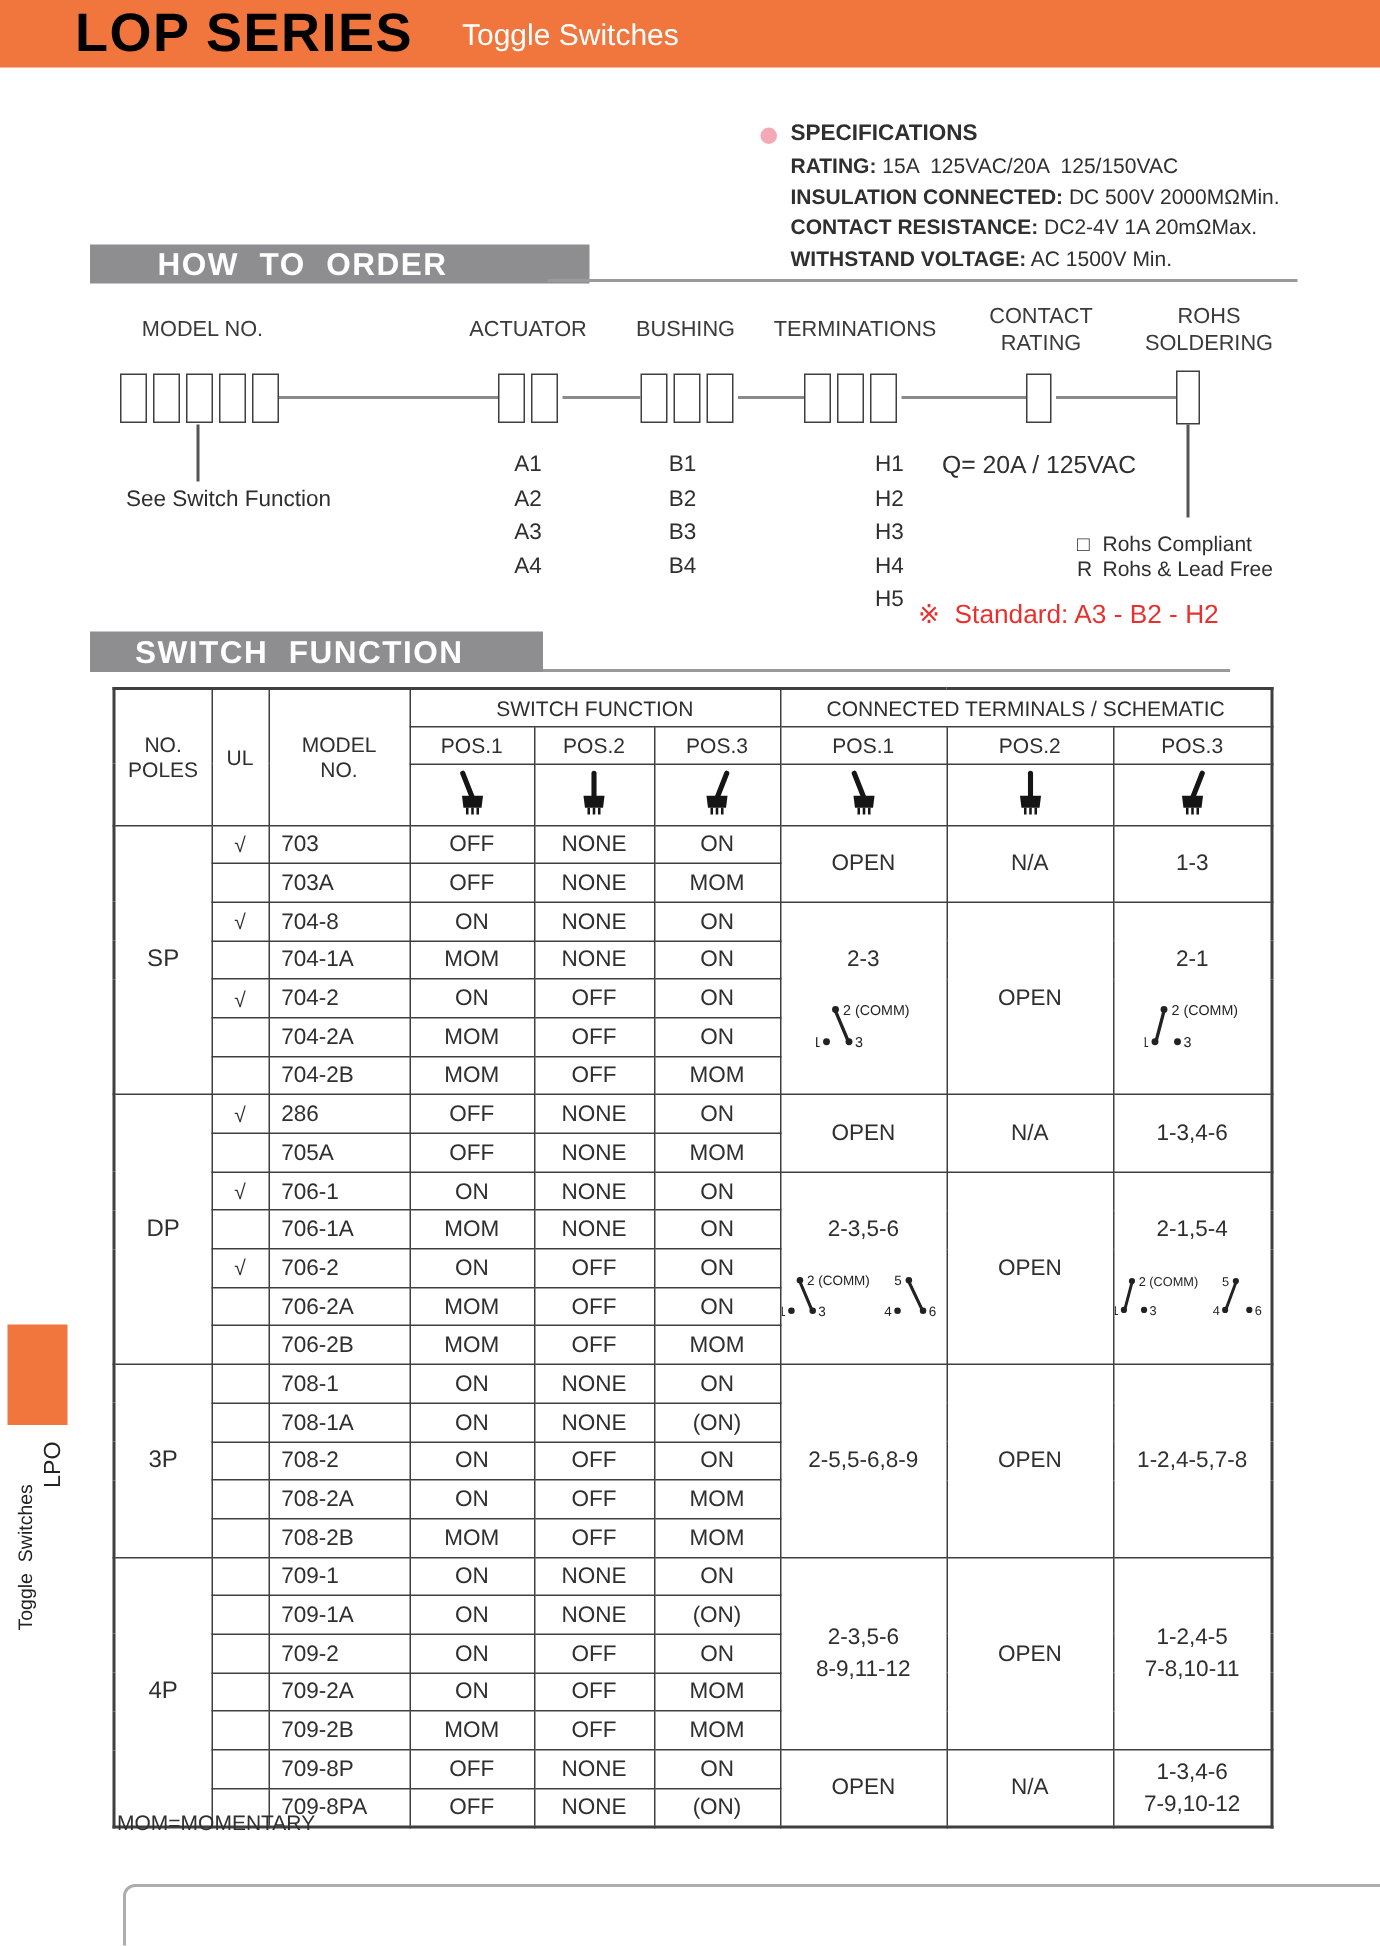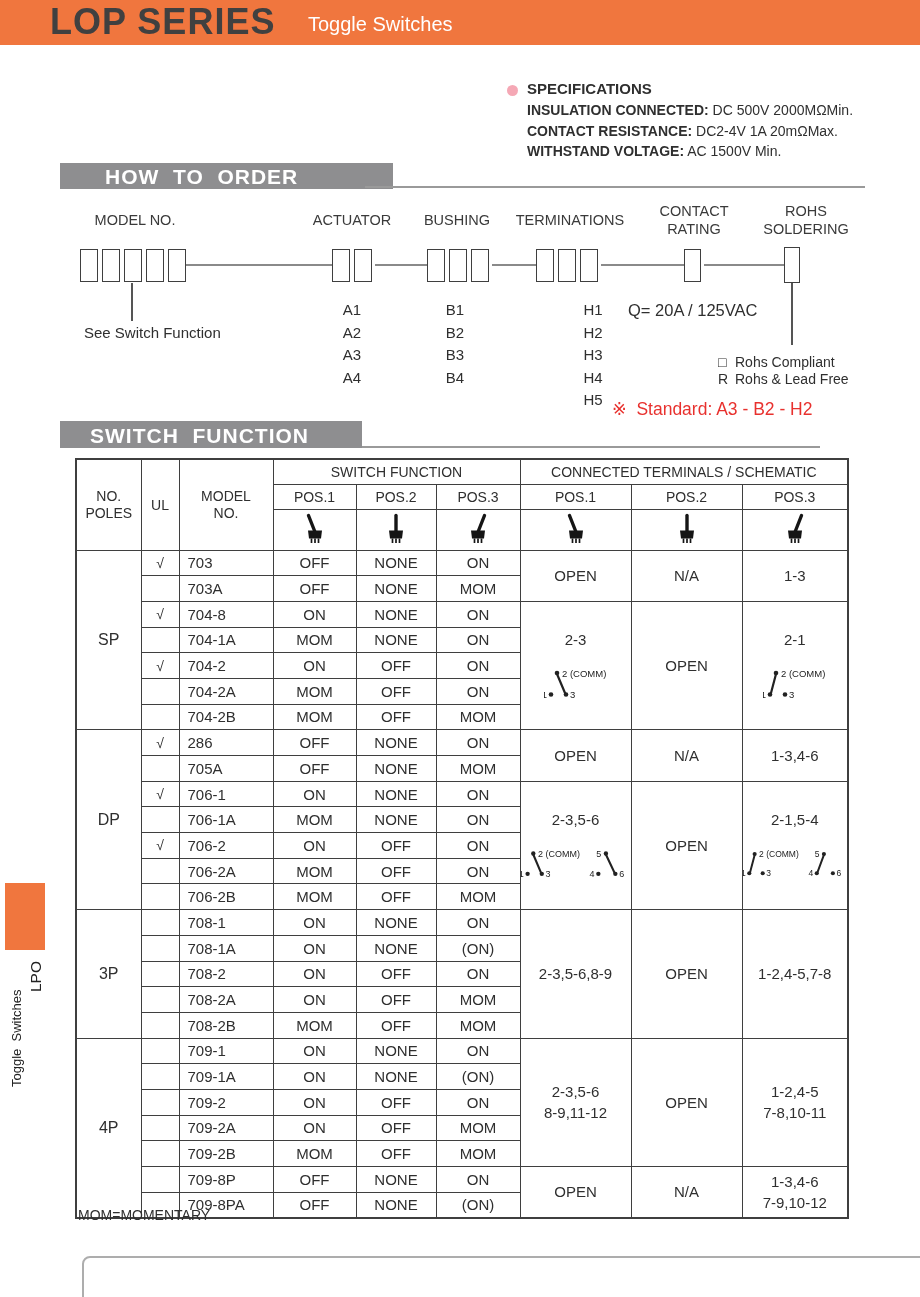--- a/index.html
+++ b/index.html
@@ -5,21 +5,21 @@
   * { margin:0; padding:0; box-sizing:border-box; }
   html,body { width:920px; height:1297px; }
   body {
     position:relative; overflow:hidden; background:#fff;
     font-family:"Liberation Sans","DejaVu Sans",sans-serif;
     color:var(--text,#2f2f2f);
   }
 
   
   .topbar { position:absolute; left:0; top:0; width:920px; height:45px; background:var(--accent,#F0763E); }
-  .series-title { position:absolute; left:50px; top:1px; font-size:36px; font-weight:bold; letter-spacing:1px; color:#404040; white-space:pre; }
+  .series-title { position:absolute; left:50px; top:1px; font-size:36px; font-weight:bold; letter-spacing:1px; color:#000000; white-space:pre; }
   .series-subtitle { position:absolute; left:308px; top:13px; font-size:20px; color:#fff; white-space:pre; }
 
   
   .spec-dot { position:absolute; left:507px; top:85px; width:11px; height:11px; border-radius:50%; background:var(--pink,#F5A8B5); }
   .spec-title { position:absolute; left:527px; top:80px; font-size:15px; font-weight:bold; }
   #spec-lines { position:absolute; left:527px; top:100px; font-size:14px; line-height:20.5px; white-space:pre; }
   .spec-line b { font-weight:bold; }
 
   
   .graybar { position:absolute; background:var(--bar-gray,#8E8E90); color:#fff; font-weight:bold; font-size:21px; white-space:pre; }
@@ -67,21 +67,21 @@
 <body>
 
 <header class="topbar">
   <div class="series-title">LOP SERIES</div>
   <div class="series-subtitle">Toggle Switches</div>
 </header>
 
 <section>
   <span class="spec-dot"></span>
   <div class="spec-title">SPECIFICATIONS</div>
-  <div id="spec-lines"><div class="spec-line"><b>INSULATION CONNECTED:</b><span> DC 500V 2000MΩMin.</span></div><div class="spec-line"><b>CONTACT RESISTANCE:</b><span> DC2-4V 1A 20mΩMax.</span></div><div class="spec-line"><b>WITHSTAND VOLTAGE:</b><span> AC 1500V Min.</span></div></div>
+  <div id="spec-lines"><div class="spec-line"><b>RATING:</b><span> 15A  125VAC/20A  125/150VAC</span></div><div class="spec-line"><b>INSULATION CONNECTED:</b><span> DC 500V 2000MΩMin.</span></div><div class="spec-line"><b>CONTACT RESISTANCE:</b><span> DC2-4V 1A 20mΩMax.</span></div><div class="spec-line"><b>WITHSTAND VOLTAGE:</b><span> AC 1500V Min.</span></div></div>
 </section>
 
 <section>
   <div class="graybar bar-howto">HOW  TO  ORDER</div>
   <div class="bar-ext" style="left:365px; top:186px; width:500px;"></div>
 
   <div class="fld-label" style="left:75px; width:120px;">MODEL NO.</div>
   <div class="fld-label" style="left:297px; width:110px;">ACTUATOR</div>
   <div class="fld-label" style="left:403px; width:108px;">BUSHING</div>
   <div class="fld-label" style="left:506px; width:128px;">TERMINATIONS</div>
@@ -496,21 +496,21 @@
         </tr>
         <tr>
           <td class="poles" rowspan="5">3P</td>
           <td class="ul"></td>
           <td class="model">708-1</td>
           <td>ON</td>
           <td>NONE</td>
           <td>ON</td>
           <td class="term" rowspan="5">
             <div class="tlines">
-              <div>2-3,5-6,8-9</div>
+              <div>2-5,5-6,8-9</div>
             </div>
           </td>
           <td class="term" rowspan="5">
             <div class="tlines">
               <div>OPEN</div>
             </div>
           </td>
           <td class="term" rowspan="5">
             <div class="tlines">
               <div>1-2,4-5,7-8</div>

